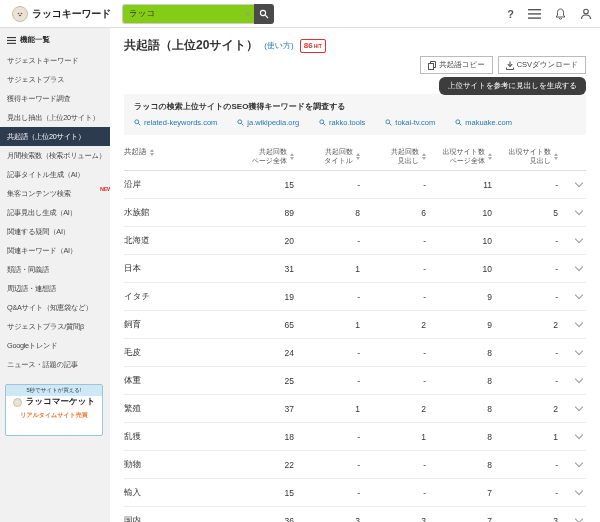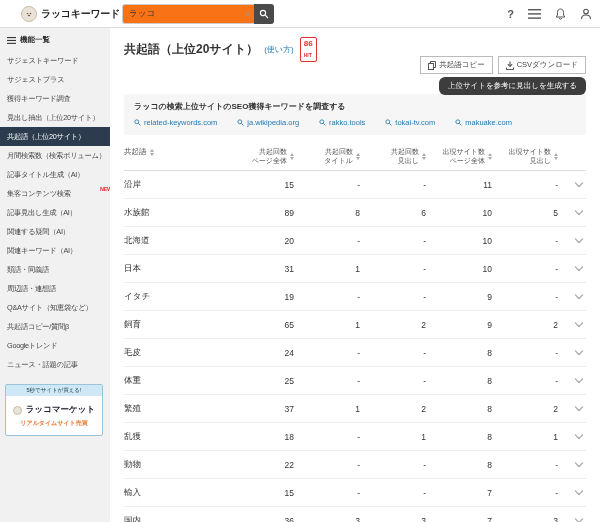--- a/index.html
+++ b/index.html
@@ -7,51 +7,51 @@
     --active-bg:#2c3c4e;
     --hit:#e03131;
     --dark-btn:#3d3d3d;
     --ad-orange:#e8762c;
   }
   *{box-sizing:border-box;margin:0;padding:0;font-family:"Liberation Sans","DejaVu Sans",sans-serif;}
   html,body{width:600px;height:522px;overflow:hidden;background:#fff;}
 
   
   .topbar{position:absolute;left:0;top:0;width:600px;height:28px;background:#fff;border-bottom:1px solid #ddd;display:flex;align-items:center;z-index:5;}
-  .logo{display:flex;align-items:center;gap:4px;padding-left:21px;cursor:pointer;}
+  .logo{display:flex;align-items:center;gap:4px;padding-left:12px;cursor:pointer;}
   .logo-icon{width:16px;height:16px;border-radius:50%;background:#e9e2d6;border:1px solid #c9bda6;display:inline-flex;align-items:center;justify-content:center;font-size:8px;}
   .logo-text{font-size:10px;font-weight:bold;color:#222;letter-spacing:-0.3px;}
   .searchbar{position:absolute;left:122px;top:4px;display:flex;align-items:center;}
-  .search-input{width:132px;height:20px;border:1px solid #ccc;border-right:none;border-radius:3px 0 0 3px;font-size:8.5px;padding:0 10px 0 6px;color:#333;background:#f97316;outline:none;}
+  .search-input{width:132px;height:20px;border:1px solid #ccc;border-right:none;border-radius:3px 0 0 3px;font-size:8.5px;padding:0 10px 0 6px;color:#333;background:#84cc16;outline:none;}
   .clear-x{position:absolute;right:24px;top:4px;font-size:9px;color:#999;cursor:pointer;line-height:12px;}
   .search-btn{width:20px;height:20px;background:#4a4a4a;border:none;border-radius:0 3px 3px 0;display:flex;align-items:center;justify-content:center;cursor:pointer;}
   .hicons{position:absolute;right:8px;top:0;height:28px;display:flex;align-items:center;gap:14px;}
   .hicon{color:#555;cursor:pointer;display:flex;align-items:center;justify-content:center;}
   .help-q{font-size:11px;font-weight:bold;color:#555;}
 
   
   .sidebar{position:absolute;left:0;top:28px;width:116px;height:494px;background:#f1f1f1;border-right:1px solid #ddd;overflow:hidden;}
   .menu-title{display:flex;align-items:center;gap:4px;padding:7px 7px 6px 7px;font-size:7.5px;font-weight:bold;color:#333;}
   .side-item{position:relative;padding:4.5px 7px;font-size:7.3px;color:#444;white-space:nowrap;overflow:hidden;cursor:pointer;letter-spacing:-0.3px;}
   .side-item.active{background:var(--active-bg);color:#fff;}
   .new-badge{position:absolute;right:3px;top:2px;color:var(--hit);font-size:5.5px;font-weight:bold;}
   .side-ad{margin:10px 5px 0 5px;width:98px;height:52px;border:1px solid #9bc3da;border-radius:2px;background:#fff;overflow:hidden;cursor:pointer;}
   .ad-top{background:#cfe8f5;font-size:5.5px;color:#245;padding:2px 3px;text-align:center;}
-  .ad-mid{display:flex;align-items:center;justify-content:center;gap:4px;padding-top:8px;}
+  .ad-mid{display:flex;align-items:center;justify-content:center;gap:4px;padding-top:0;}
   .ad-otter{width:9px;height:9px;border-radius:50%;background:#e9e2d6;border:1px solid #c9bda6;}
   .ad-title{font-size:8.5px;font-weight:bold;color:#223;}
   .ad-sub{text-align:center;font-size:6px;color:var(--ad-orange);font-weight:bold;padding-top:3px;}
 
   
   .main{position:absolute;left:110px;top:28px;width:490px;height:494px;background:#fff;padding:0 14px;}
   .main-header{position:relative;height:66px;}
   .title-line{display:flex;align-items:center;gap:6px;padding-top:9px;}
   .page-title{font-size:12px;font-weight:bold;color:#333;}
   .usage-link{font-size:8px;color:var(--accent);cursor:pointer;}
-  .hit-badge{border:1px solid var(--hit);color:var(--hit);border-radius:2px;font-size:8px;font-weight:bold;padding:0 3px;line-height:11px;display:inline-flex;align-items:baseline;gap:1px;flex-direction:column;}
+  .hit-badge{border:1px solid var(--hit);color:var(--hit);border-radius:2px;font-size:8px;font-weight:bold;padding:0 3px;line-height:11px;display:inline-flex;align-items:baseline;gap:1px;}
   .hit-badge small{font-size:5px;font-weight:bold;}
   .btn-row{position:absolute;right:0;top:28px;display:flex;gap:5px;}
   .tool-btn{display:inline-flex;align-items:center;gap:3px;background:#fff;border:1px solid #bbb;border-radius:0;font-size:7.5px;color:#444;padding:3px 7px;cursor:pointer;}
   .dark-btn{position:absolute;right:0;top:49px;background:var(--dark-btn);color:#fff;border:none;border-radius:6px;font-size:7.5px;padding:4px 9px;cursor:pointer;}
 
   .info-box{background:#f6f6f6;border-radius:2px;padding:7px 10px 8px 10px;}
   .info-head{font-size:8px;font-weight:bold;color:#333;}
   .info-links{display:flex;gap:20px;margin-top:6px;flex-wrap:nowrap;}
   .site-link{display:inline-flex;align-items:center;gap:3px;font-size:7.5px;color:var(--accent);text-decoration:none;cursor:pointer;white-space:nowrap;}
 
@@ -136,21 +136,21 @@
       <div class="side-item active"><span>共起語（上位20サイト）</span></div>
       <div class="side-item"><span>月間検索数（検索ボリューム）</span></div>
       <div class="side-item"><span>記事タイトル生成（AI）</span></div>
       <div class="side-item"><span>集客コンテンツ検索</span><span class="new-badge">NEW</span></div>
       <div class="side-item"><span>記事見出し生成（AI）</span></div>
       <div class="side-item"><span>関連する疑問（AI）</span></div>
       <div class="side-item"><span>関連キーワード（AI）</span></div>
       <div class="side-item"><span>類語・同義語</span></div>
       <div class="side-item"><span>周辺語・連想語</span></div>
       <div class="side-item"><span>Q&amp;Aサイト（知恵袋など）</span></div>
-      <div class="side-item"><span>共起語コピー/質問β</span></div>
+      <div class="side-item"><span>サジェストプラス/質問β</span></div>
       <div class="side-item"><span>Googleトレンド</span></div>
       <div class="side-item"><span>ニュース・話題の記事</span></div>
     </nav>
   <div class="side-ad">
     <div class="ad-top">5秒でサイトが買える!</div>
     <div class="ad-mid">
       <span class="ad-otter"></span>
       <span class="ad-title">ラッコマーケット</span>
     </div>
     <div class="ad-sub">リアルタイムサイト売買</div>

